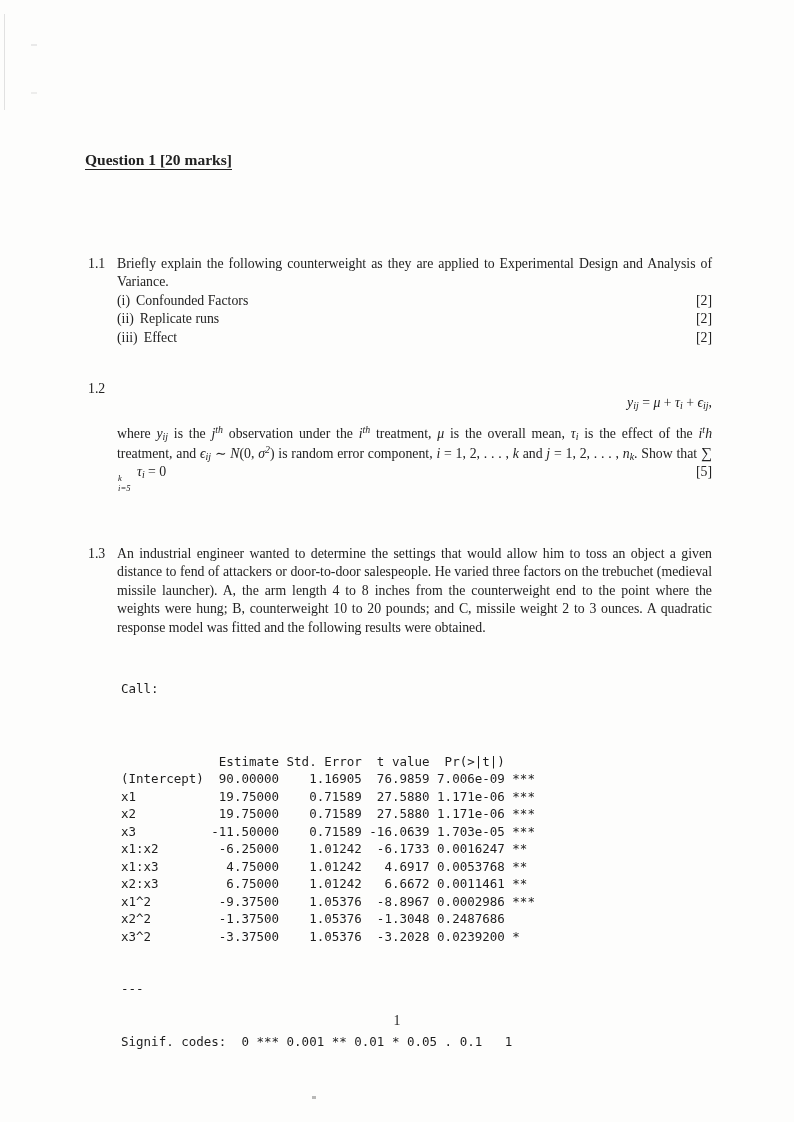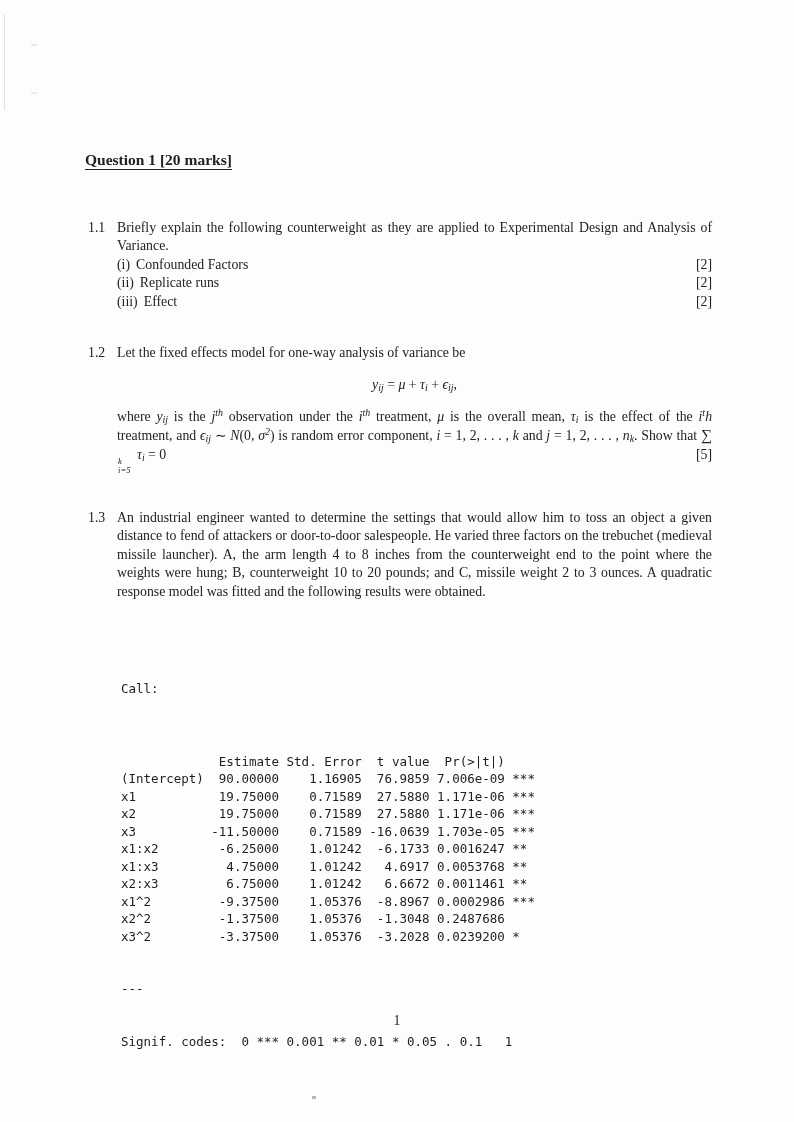--- a/index.html
+++ b/index.html
@@ -21,32 +21,32 @@
   .a-dash1 { left: 31px; top: 44px; width: 6px; height: 2px; opacity: .55; }
   .a-dash2 { left: 31px; top: 92px; width: 6px; height: 2px; opacity: .45; }
   .a-speck { left: 312px; top: 1096px; width: 4px; height: 3px; background:#9a9a9a; opacity:.7; }
 
   .title {
     position: absolute; left: 85px; top: 151px;
     font-weight: bold; font-size: 15.5px;
     border-bottom: 1.4px solid #222; padding-bottom: 0;
   }
 
-  .qsec { position: absolute; left: 88px; width: 624px; }
+  .qsec { position: absolute; left: 88px; width: 624px; margin-top: 36px; }
   .qnum { position: absolute; left: 0; top: 0; }
   .qbody { margin-left: 29px; }
   .qpara { text-align: justify; }
 
   .sub-item { display: flex; }
   .si-label { margin-right: 6px; }
   .si-text { flex: 1; }
   .marks { white-space: nowrap; }
   .marks-fl { float: right; }
 
-  .formula { text-align: center; margin: 14px 0 13px 0; }
+  .formula { text-align: right; margin: 14px 0 13px 0; }
   .it { font-style: italic; }
   sub, sup { font-size: 0.72em; line-height: 0; font-style: italic; }
   sup { vertical-align: 0.48em; }
   sub { vertical-align: -0.22em; }
   .big-op { font-size: 1.12em; }
   .mstack {
     display: inline-flex; flex-direction: column; align-items: flex-start;
     font-size: 8.6px; line-height: 1.08; vertical-align: -5px;
     font-style: italic; margin: 0 3px 0 1px;
   }
@@ -92,21 +92,20 @@
         <span class="si-label">(iii)</span>
         <span class="si-text">Effect</span>
         <span class="marks">[2]</span>
       </div>
     </div>
   </div>
 
   <div class="qsec" style="top:344px">
     <span class="qnum">1.2</span>
     <div class="qbody">
-      <p class="qpara">Let the fixed effects model for one-way analysis of variance be</p>
       <div class="formula"><span class="it">y</span><sub>ij</sub><span> = </span><span class="it">μ</span><span> + </span><span class="it">τ</span><sub>i</sub><span> + </span><span class="it">ϵ</span><sub>ij</sub><span>,</span></div>
       <p class="qpara"><span><span>where </span><span class="it">y</span><sub>ij</sub><span> is the </span><span class="it">j</span><sup>th</sup><span> observation under the </span><span class="it">i</span><sup>th</sup><span> treatment, </span><span class="it">μ</span><span> is the overall mean, </span><span class="it">τ</span><sub>i</sub><span> is the effect of the </span><span class="it">i</span><sup>t</sup><span class="it">h</span><span> treatment, and </span><span class="it">ϵ</span><sub>ij</sub><span> ∼ </span><span class="it">N</span><span>(0, </span><span class="it">σ</span><sup>2</sup><span>) is random error component, </span><span class="it">i</span><span> = 1, 2, . . . , </span><span class="it">k</span><span> and </span><span class="it">j</span><span> = 1, 2, . . . , </span><span class="it">n</span><sub>k</sub><span>. Show that </span><span class="big-op">∑</span><span class="mstack">
               <span>k</span>
               <span>i=5</span>
             </span><span> </span><span class="it">τ</span><sub>i</sub><span> = 0</span></span><span class="marks marks-fl">[5]</span></p>
     </div>
   </div>
 
   <div class="qsec" style="top:509px">
     <span class="qnum">1.3</span>

